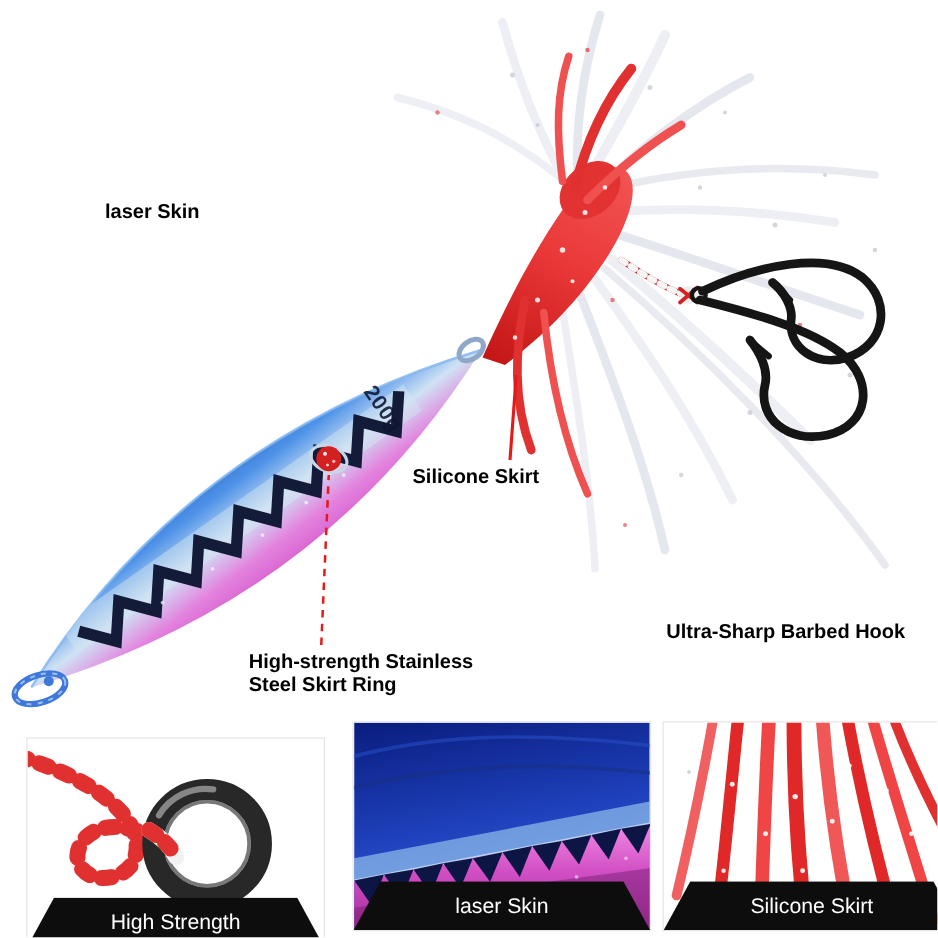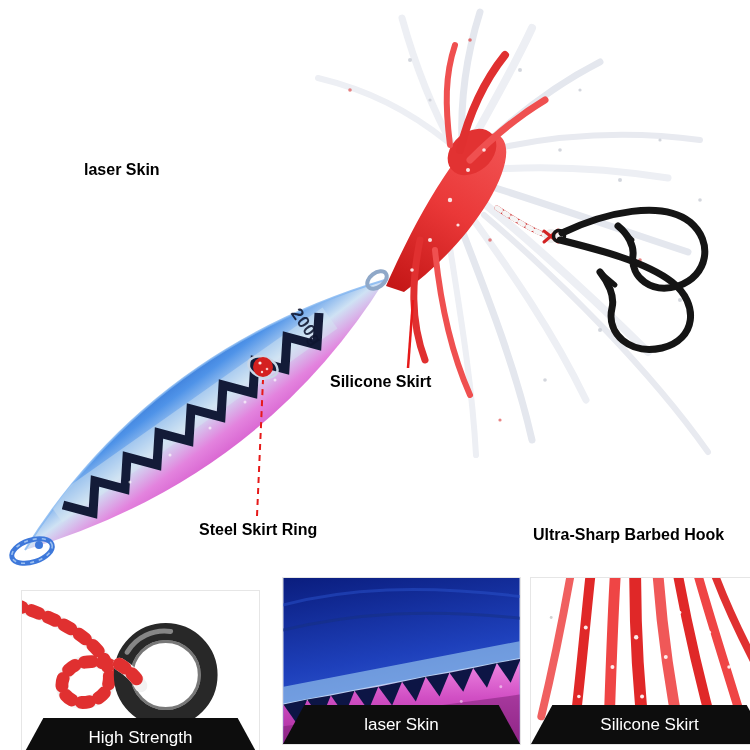--- a/index.html
+++ b/index.html
@@ -161,24 +161,25 @@
       <line x1="408" y1="368" x2="413" y2="300" stroke="#e61919" stroke-width="2.5"></line>
       <line x1="257" y1="516" x2="263" y2="380" stroke="#e61919" stroke-width="2" stroke-dasharray="6 5"></line>
     </g>
   </svg>
 
   <div class="label" style="left:84px; top:160px;">laser Skin</div>
 
   <div class="label" style="left:330px; top:372px;">Silicone Skirt</div>
 
   <div class="label" style="left:199px; top:520px;">
+    <div>High-strength Stainless</div>
     <div>Steel Skirt Ring</div>
   </div>
 
-  <div class="label" style="left:533px; top:525px;">Ultra-Sharp Barbed Hook</div>
+  <div class="label" style="left:533px; top:496px;">Ultra-Sharp Barbed Hook</div>
 
   <div class="panels">
 
     <figure class="panel" style="margin:13px">
       <svg viewBox="0 0 239 168">
         <rect x="0" y="0" width="239" height="168" fill="#ffffff"></rect>
         <g fill="none" stroke-linecap="round">
           <path d="M -8 14 C 30 26 58 40 76 60 C 94 80 92 106 68 112 C 46 117 32 98 45 82 C 58 66 88 68 116 90" stroke="#f2f2f2" stroke-width="13"></path>
           <path d="M -8 14 C 30 26 58 40 76 60 C 94 80 92 106 68 112 C 46 117 32 98 45 82 C 58 66 88 68 116 90" stroke="#e03030" stroke-width="13" stroke-dasharray="8 10"></path>
         </g>

